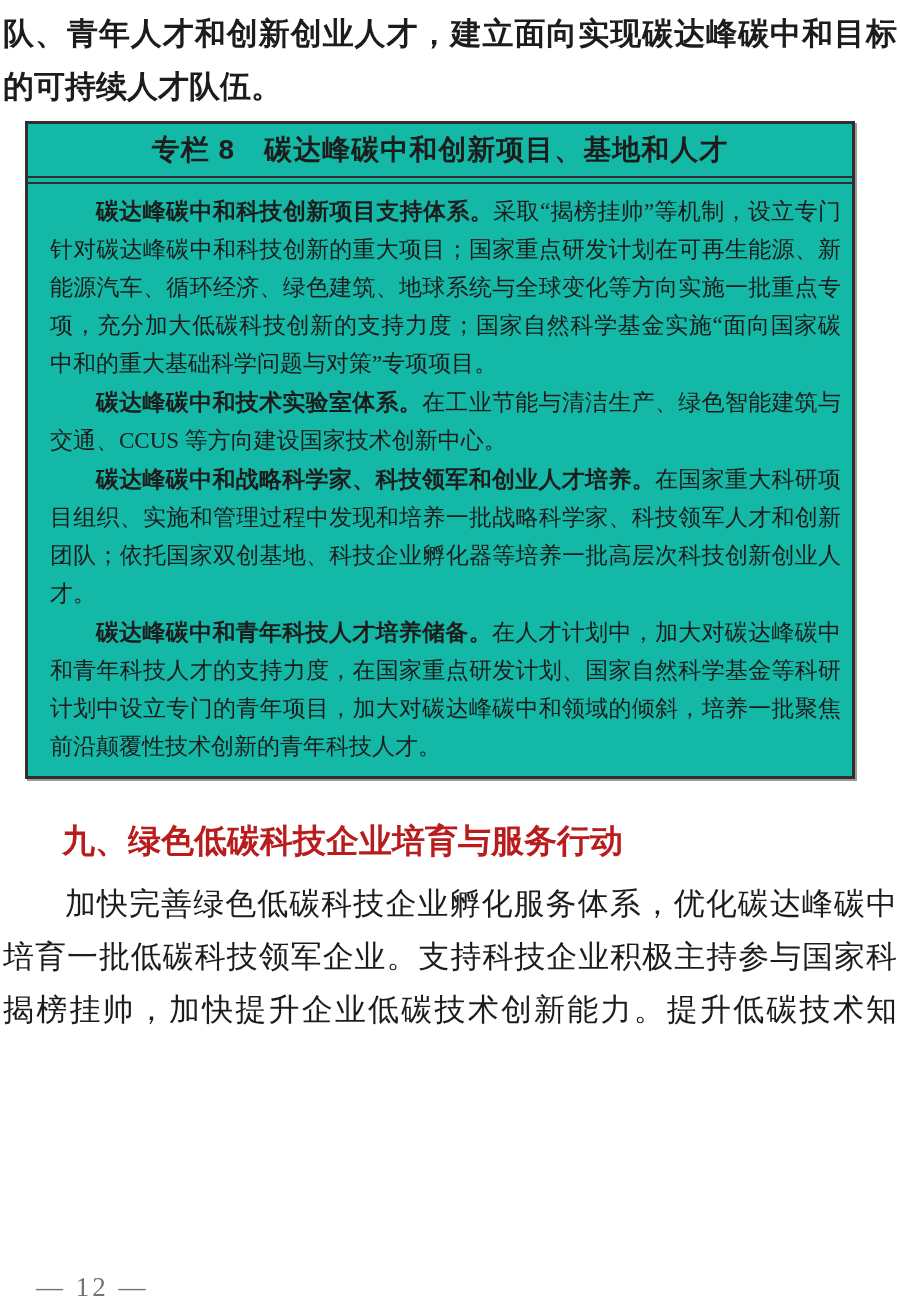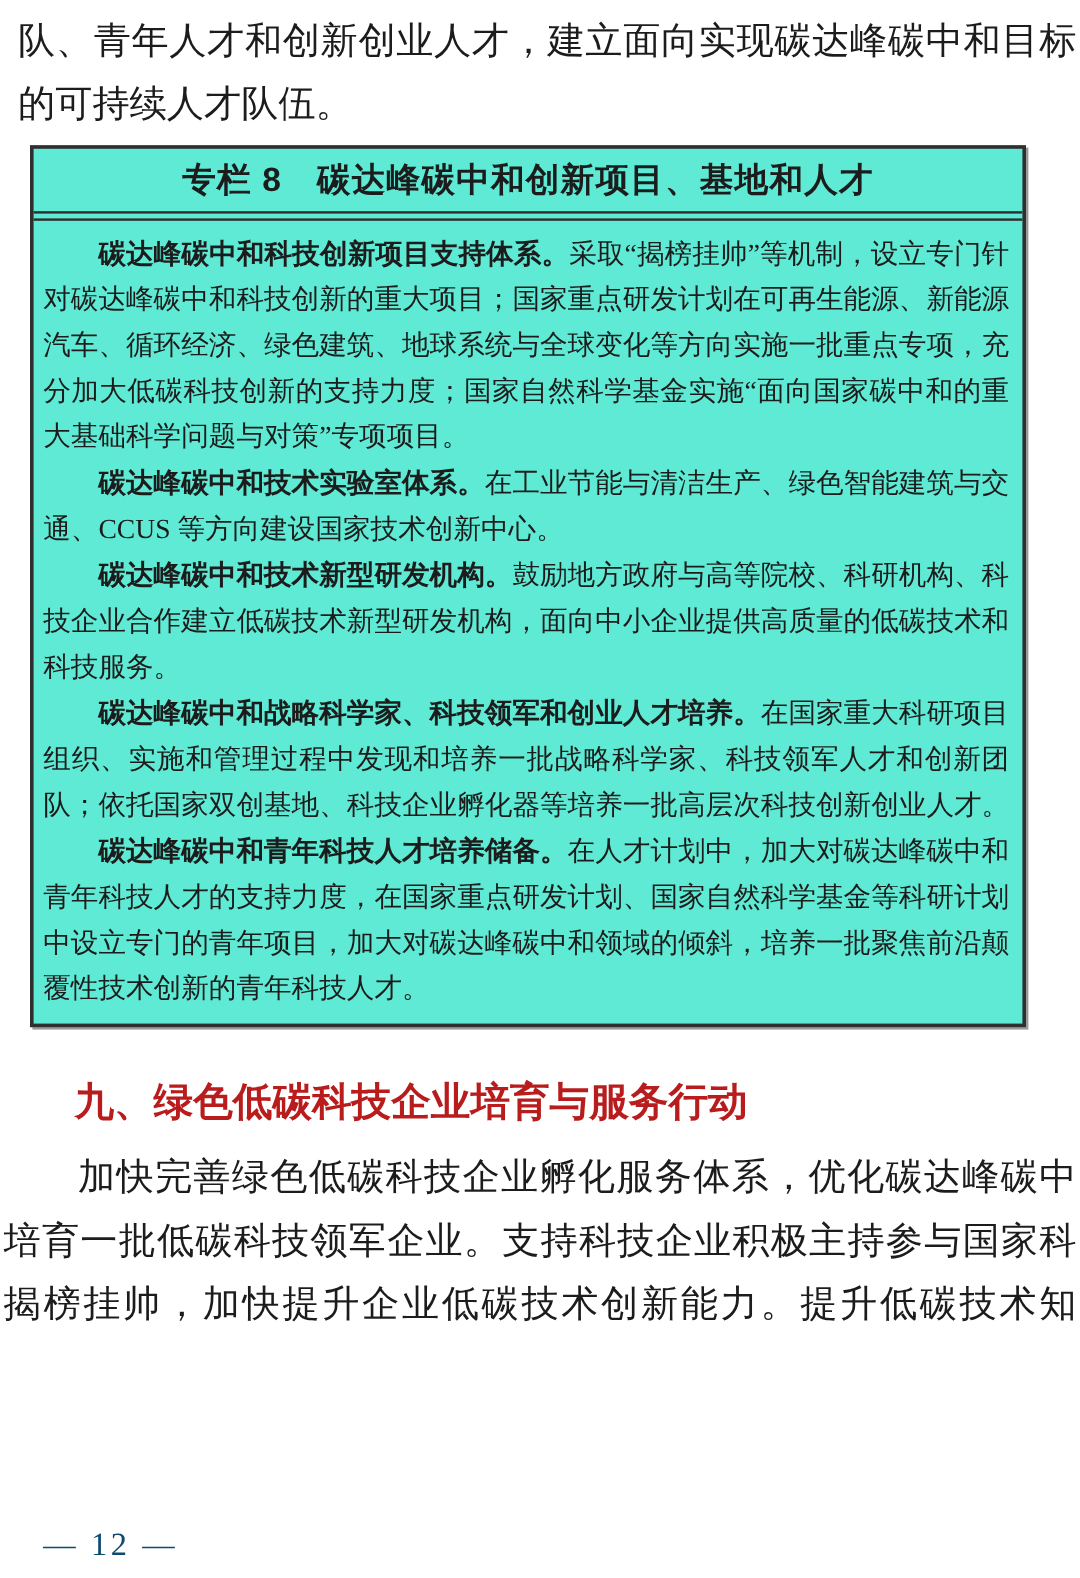--- a/index.html
+++ b/index.html
@@ -6,55 +6,55 @@
   .page{
     position:relative;
     width:900px;height:1315px;
     background:#ffffff;
     color:#1c1c1c;
     overflow:hidden;
     box-sizing:border-box;
     font-family:"Liberation Serif","DejaVu Serif",serif;
   }
   
-  .intro{padding:7px 3px 0 15px;}
+  .intro{padding:7px 3px 0 3px;font-weight:bold;}
   .line{
     height:53px;line-height:53px;
     font-size:31px;
     font-family:"Liberation Serif","DejaVu Serif",serif;
     text-align:justify;
     text-align-last:justify;
     overflow:hidden;
     white-space:nowrap;
   }
   .line.lastline{text-align-last:left;}
   .line.indent{text-indent:2em;}
 
   
   .box{
     margin:8px 0 12px 25px;
     width:830px;
     box-sizing:border-box;
     border:3px solid #2f2f2f;
     box-shadow:2px 2px 0 #9a9a9a;
-    background:#5eead4;
+    background:#14b8a6;
   }
   .box-title{
     height:52px;line-height:52px;
     text-align:center;
     font-family:"Liberation Sans","DejaVu Sans",sans-serif;
     font-weight:bold;
     font-size:28px;
     letter-spacing:1px;
     border-bottom:2px solid #2f2f2f;
   }
   .box-body{
     border-top:2px solid #2f2f2f;
     margin-top:4px;
-    padding:8px 11px 10px 8px;
+    padding:8px 11px 10px 22px;
   }
   .box-body p{
     margin:0;
     font-size:23px;line-height:38px;
     text-align:justify;
     text-indent:2em;
     font-family:"Liberation Serif","DejaVu Serif",serif;
   }
   .box-body p b{
     font-family:"Liberation Sans","DejaVu Sans",sans-serif;
@@ -72,39 +72,38 @@
   }
   .section-body{margin:10px 3px 0 3px;}
 
   
   .footer{
     position:absolute;
     left:36px;top:1272px;
     font-family:"Liberation Serif","DejaVu Serif",serif;
     font-size:27px;
     letter-spacing:3px;
-    color:#0c4a6e;
+    color:#737373;
   }
 </style>
 </head>
 <body>
 
 <div class="page">
 
   <div class="intro" id="intro">
       <div class="line">队、青年人才和创新创业人才，建立面向实现碳达峰碳中和目标</div>
       <div class="line lastline">的可持续人才队伍。</div>
     </div>
 
   <div class="box">
     <div class="box-title">专栏 8　碳达峰碳中和创新项目、基地和人才</div>
     <div class="box-body" id="box-body">
         <p><b>碳达峰碳中和科技创新项目支持体系。</b><span>采取“揭榜挂帅”等机制，设立专门针对碳达峰碳中和科技创新的重大项目；国家重点研发计划在可再生能源、新能源汽车、循环经济、绿色建筑、地球系统与全球变化等方向实施一批重点专项，充分加大低碳科技创新的支持力度；国家自然科学基金实施“面向国家碳中和的重大基础科学问题与对策”专项项目。</span></p>
         <p><b>碳达峰碳中和技术实验室体系。</b><span>在工业节能与清洁生产、绿色智能建筑与交通、CCUS 等方向建设国家技术创新中心。</span></p>
-        <p><b>碳达峰碳中和技术新型研发机构。</b><span>鼓励地方政府与高等院校、科研机构、科技企业合作建立低碳技术新型研发机构，面向中小企业提供高质量的低碳技术和科技服务。</span></p>
         <p><b>碳达峰碳中和战略科学家、科技领军和创业人才培养。</b><span>在国家重大科研项目组织、实施和管理过程中发现和培养一批战略科学家、科技领军人才和创新团队；依托国家双创基地、科技企业孵化器等培养一批高层次科技创新创业人才。</span></p>
         <p><b>碳达峰碳中和青年科技人才培养储备。</b><span>在人才计划中，加大对碳达峰碳中和青年科技人才的支持力度，在国家重点研发计划、国家自然科学基金等科研计划中设立专门的青年项目，加大对碳达峰碳中和领域的倾斜，培养一批聚焦前沿颠覆性技术创新的青年科技人才。</span></p>
       </div>
   </div>
 
   <div class="heading">九、绿色低碳科技企业培育与服务行动</div>
 
   <div class="section-body" id="section-body">
       <div class="line indent">加快完善绿色低碳科技企业孵化服务体系，优化碳达峰碳中</div>
       <div class="line">培育一批低碳科技领军企业。支持科技企业积极主持参与国家科</div>

